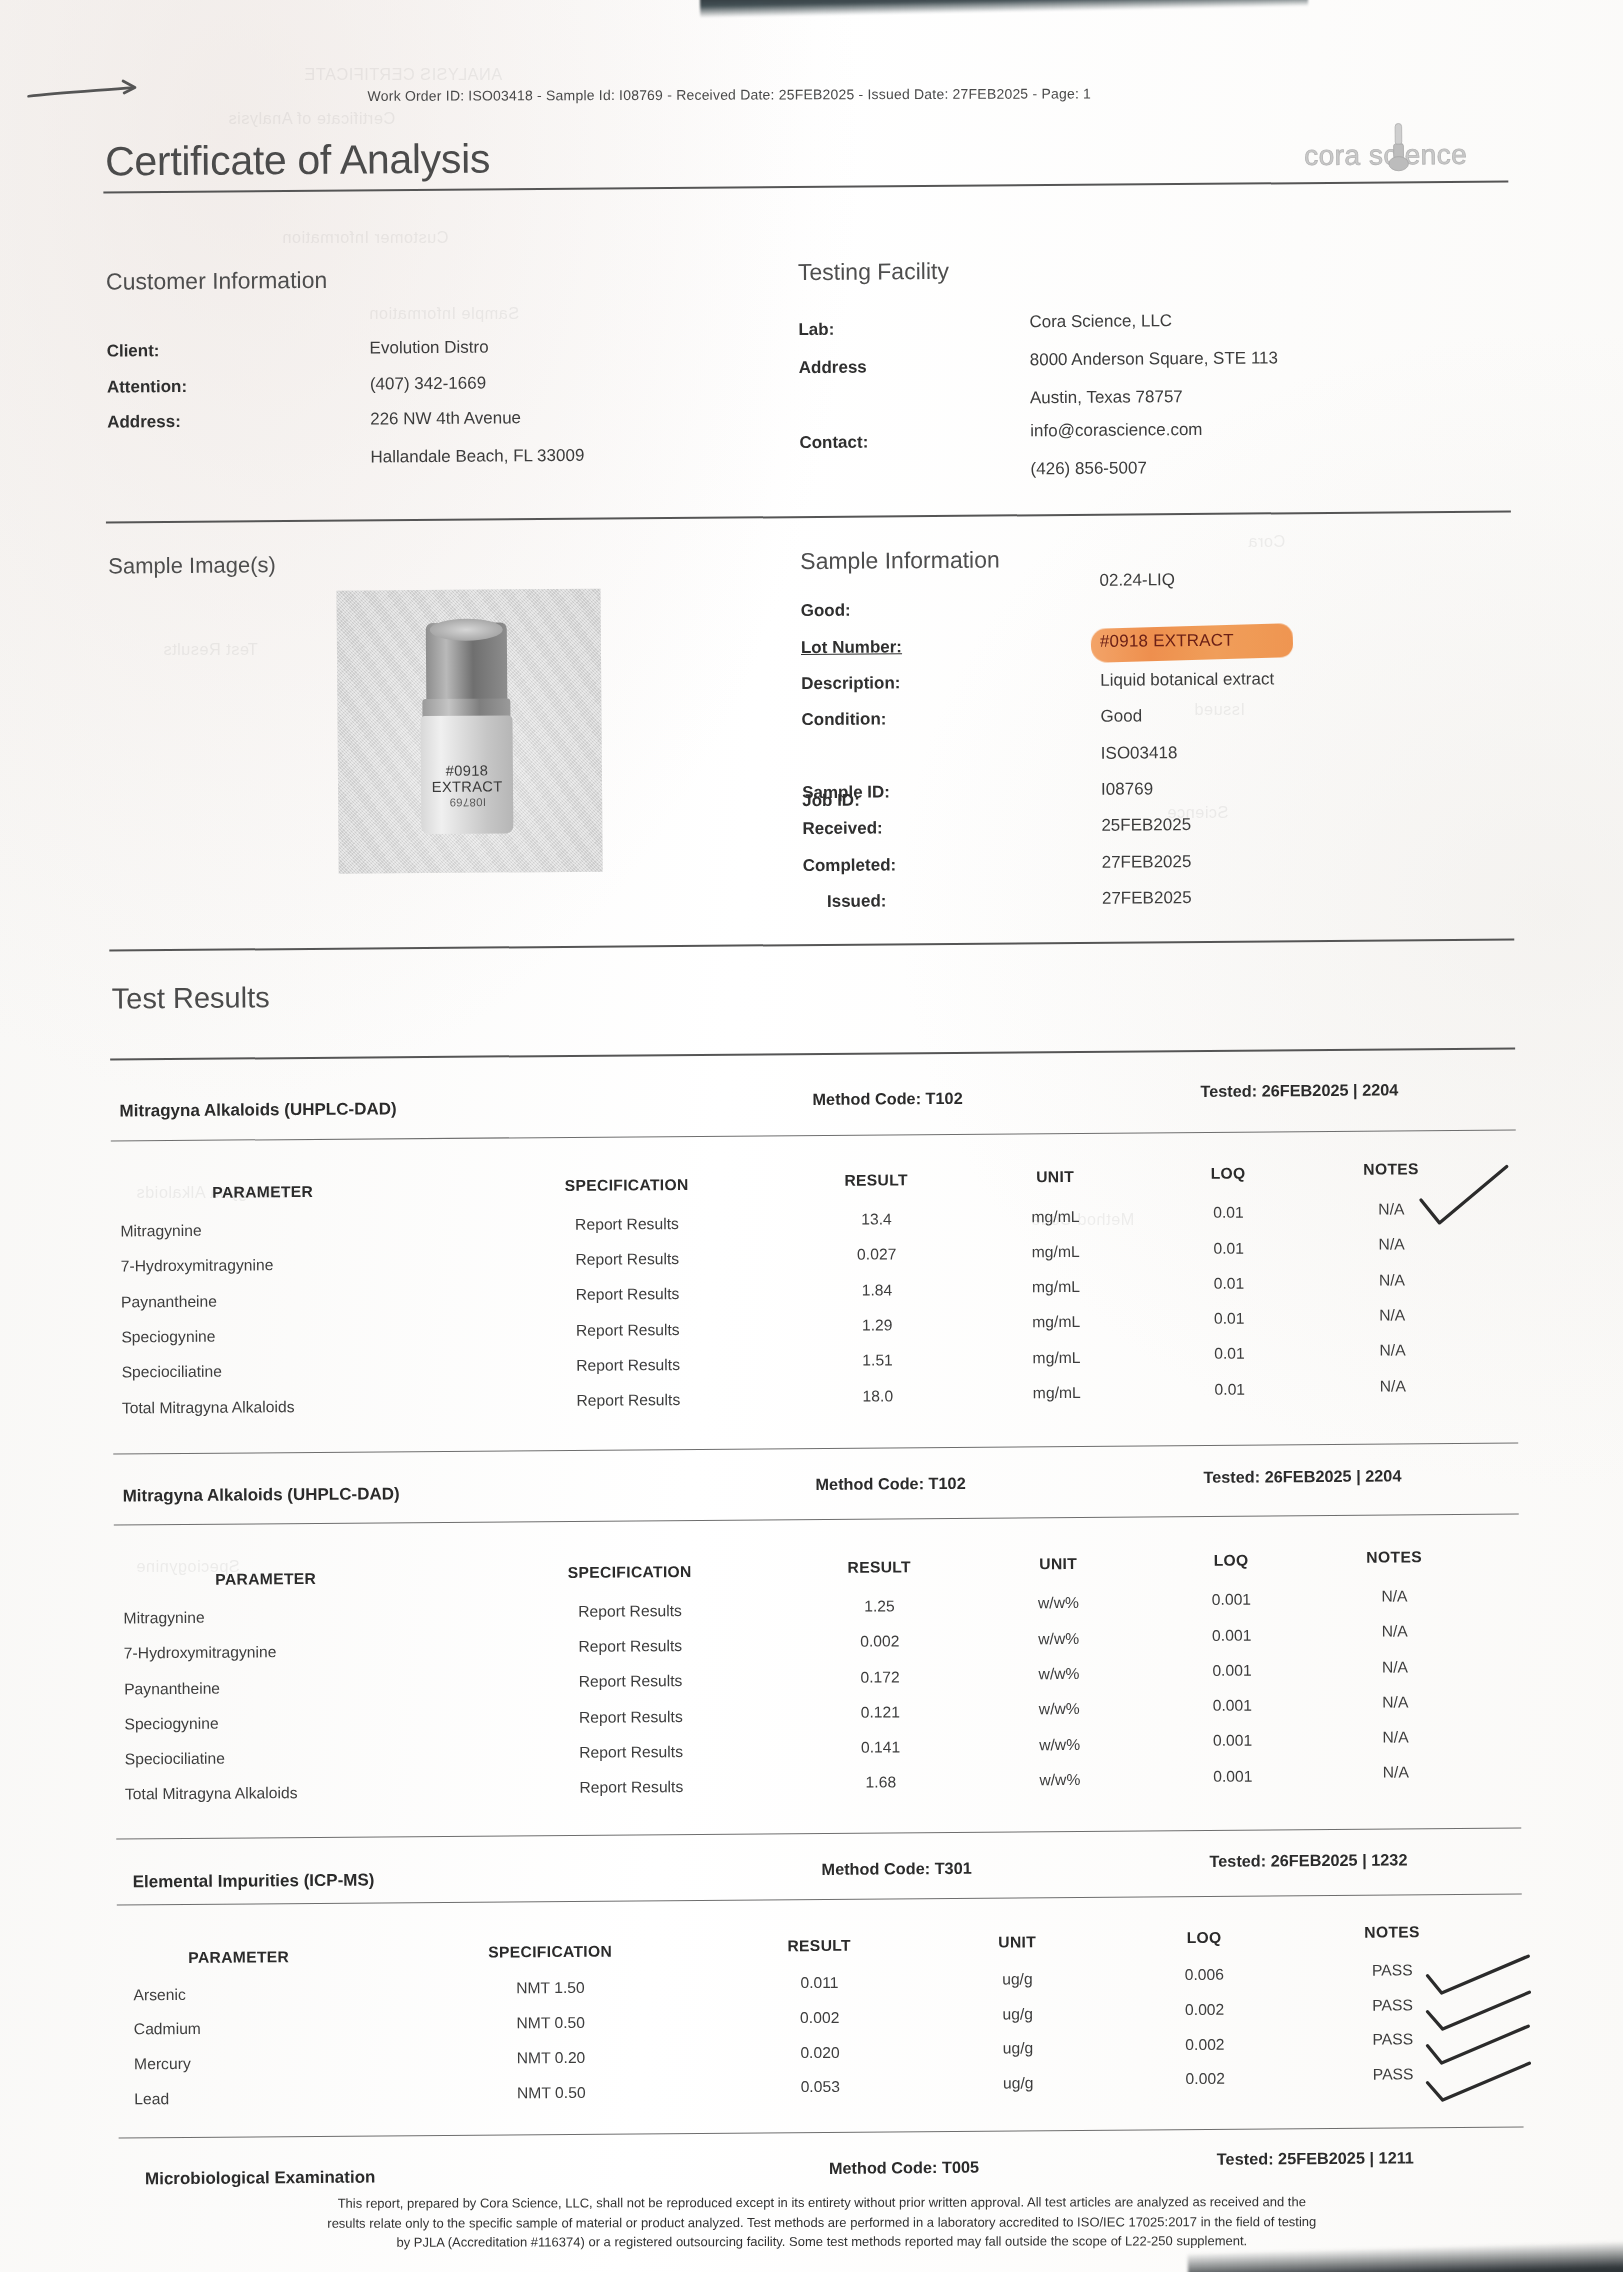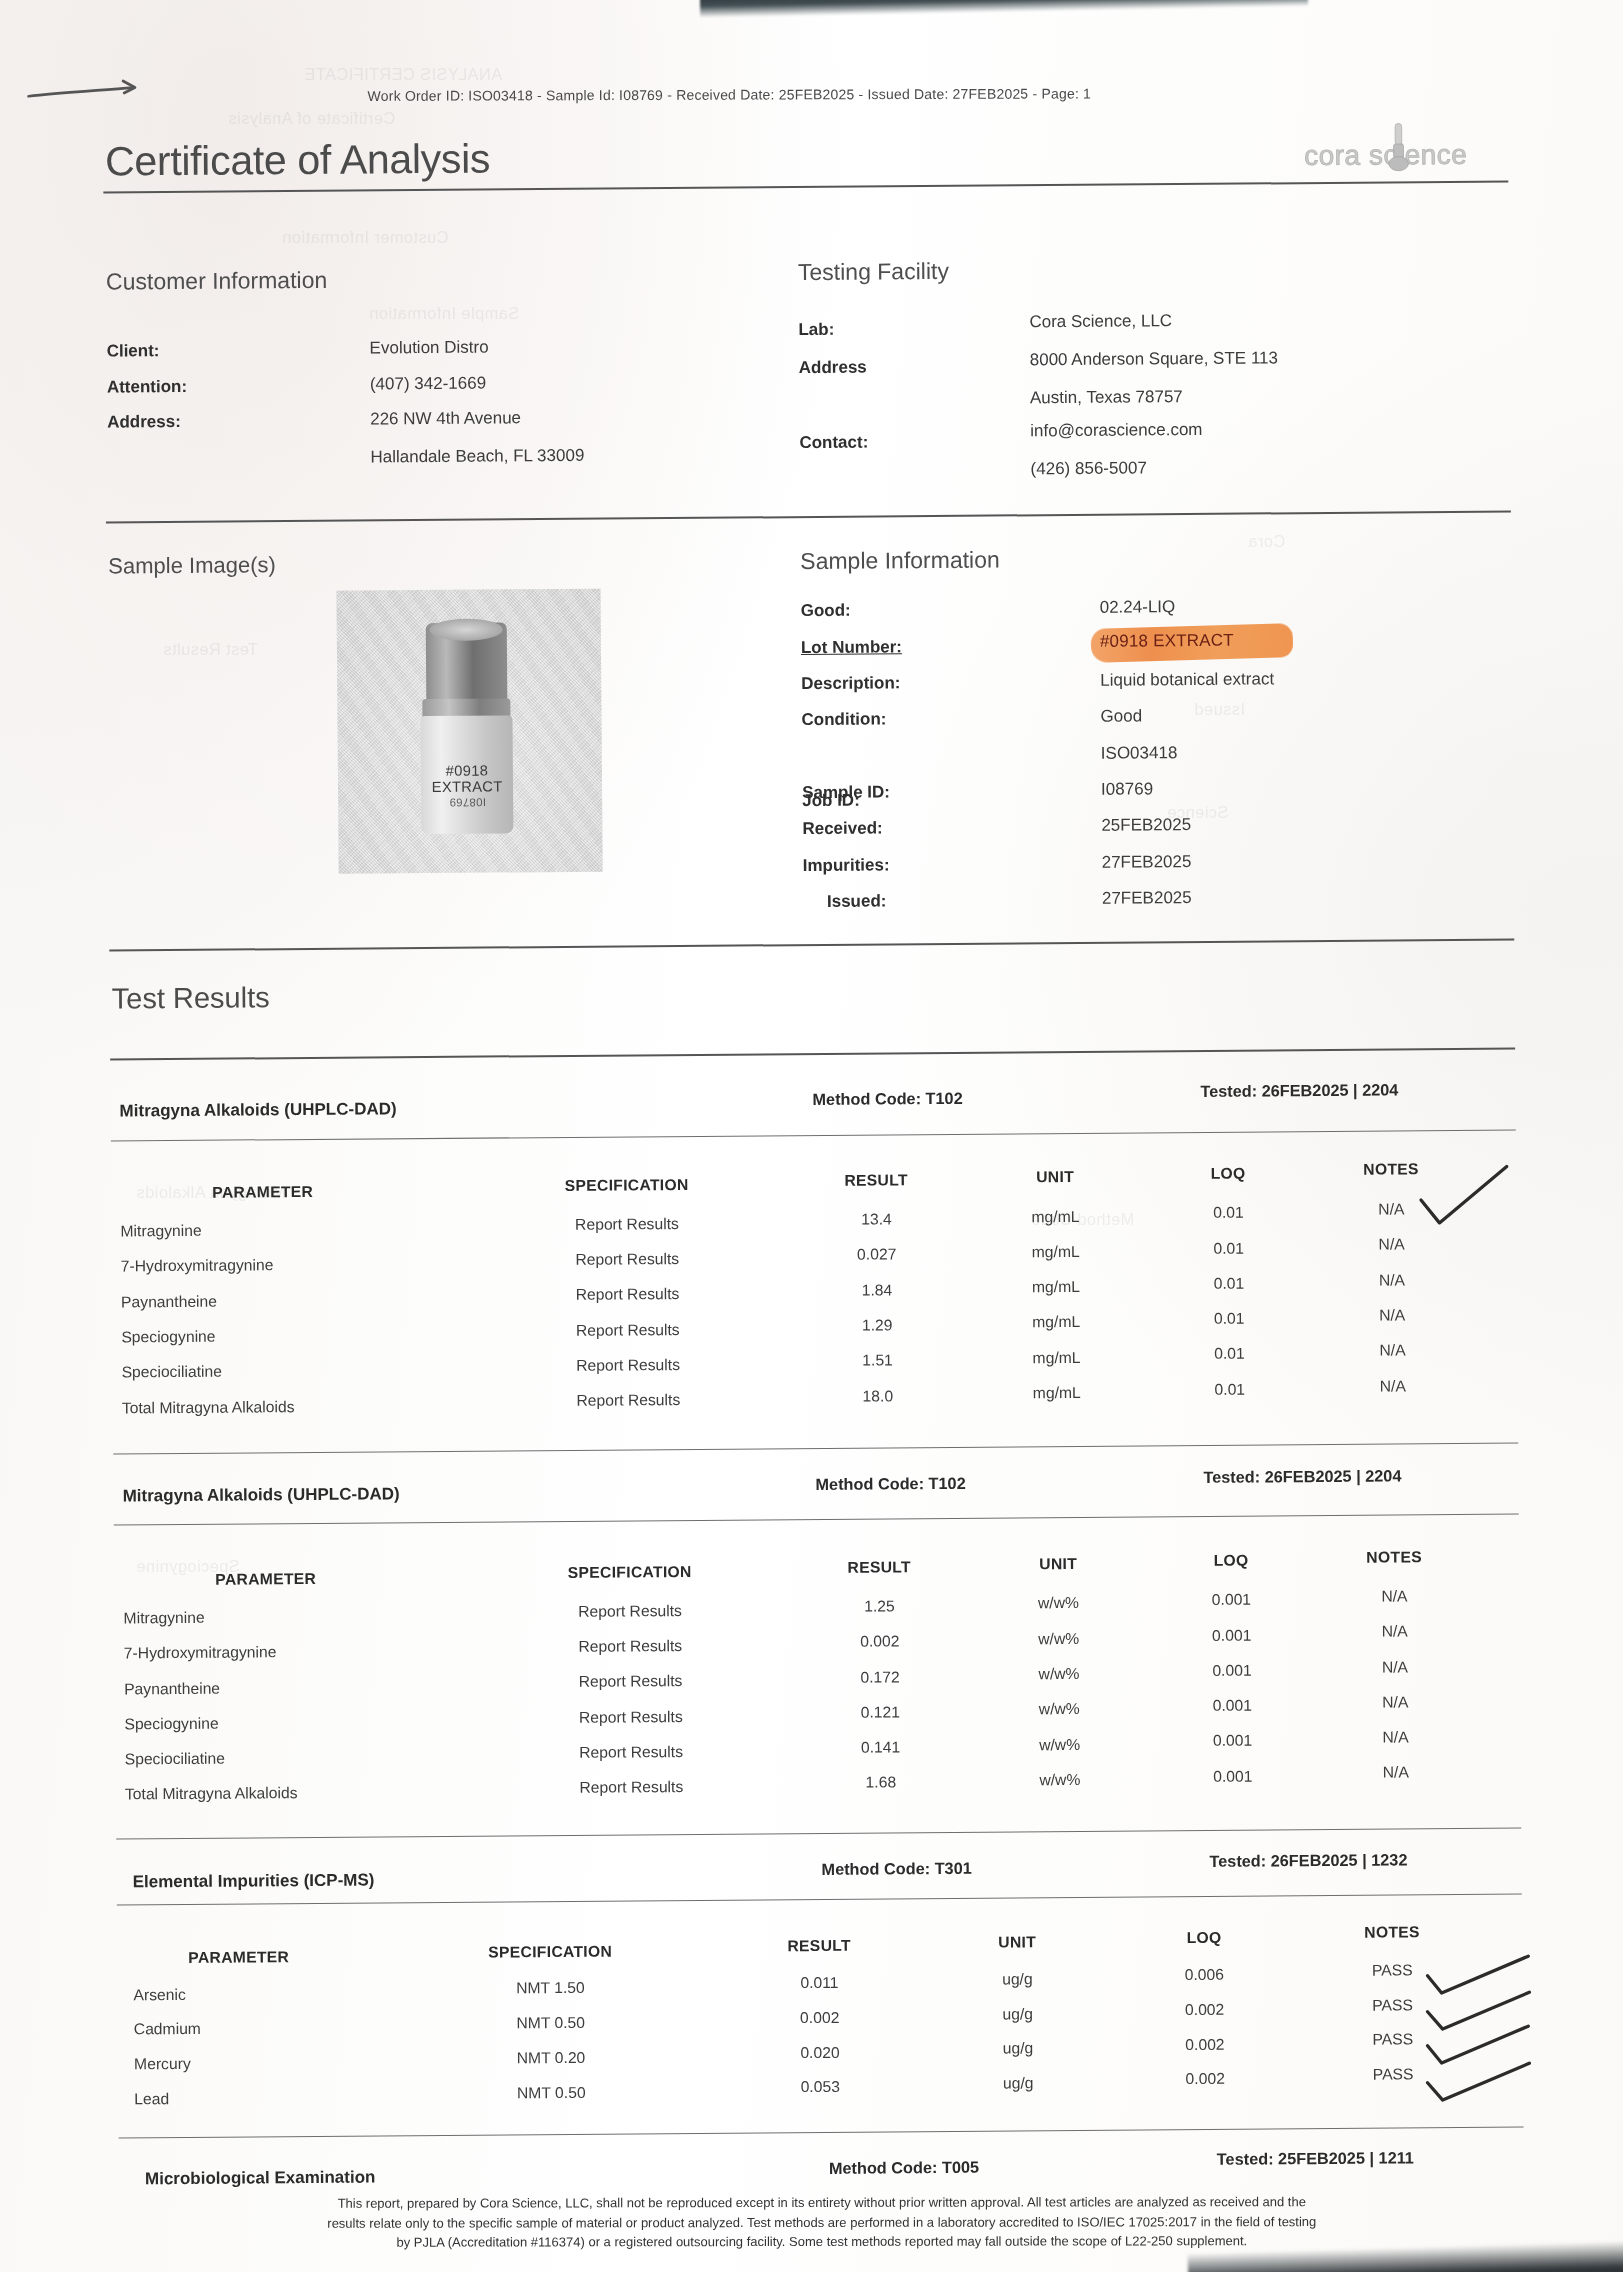--- a/index.html
+++ b/index.html
@@ -283,21 +283,21 @@
             <div class="vial-l2">EXTRACT</div>
             <div class="vial-l3">I08769</div>
           </div>
         </div>
       </div>
     </div>
 
     <div class="sec-h" style="left:803px; top:548px;">Sample Information</div>
 
     <div class="lbl" style="left:803px; top:601px;">Good:</div>
-    <div class="val" style="left:1102px; top:600px;">02.24-LIQ</div>
+    <div class="val" style="left:1102px; top:573px;">02.24-LIQ</div>
 
     <div class="lbl" style="left:803px; top:638px;text-decoration:underline;">Lot Number:</div>
     <div class="hl-wrap" style="left:1102px; top:634px;">
       <div class="hl-mark"></div>
       <div class="hl-text">#0918 EXTRACT</div>
     </div>
 
     <div class="lbl" style="left:803px; top:674px;">Description:</div>
     <div class="val" style="left:1102px; top:673px;">Liquid botanical extract</div>
 
@@ -306,21 +306,21 @@
 
     <div class="lbl" style="left:803px; top:747px;margin-top:44px;">Job ID:</div>
     <div class="val" style="left:1102px; top:746px;">ISO03418</div>
 
     <div class="lbl" style="left:803px; top:783px;">Sample ID:</div>
     <div class="val" style="left:1102px; top:782px;">I08769</div>
 
     <div class="lbl" style="left:803px; top:819px;">Received:</div>
     <div class="val" style="left:1102px; top:818px;">25FEB2025</div>
 
-    <div class="lbl" style="left:803px; top:856px;">Impurities:</div>
+    <div class="lbl" style="left:803px; top:856px;">Completed:</div>
     <div class="val" style="left:1102px; top:855px;">27FEB2025</div>
 
     <div class="lbl" style="left:803px; top:892px;margin-left:24px;">Issued:</div>
     <div class="val" style="left:1102px; top:891px;">27FEB2025</div>
 
     <div class="rule" style="top:944px;"></div>
 
     <div class="bigh" style="left:111px; top:977px;">Test Results</div>
     <div class="rule" style="top:1053px;"></div>
 

